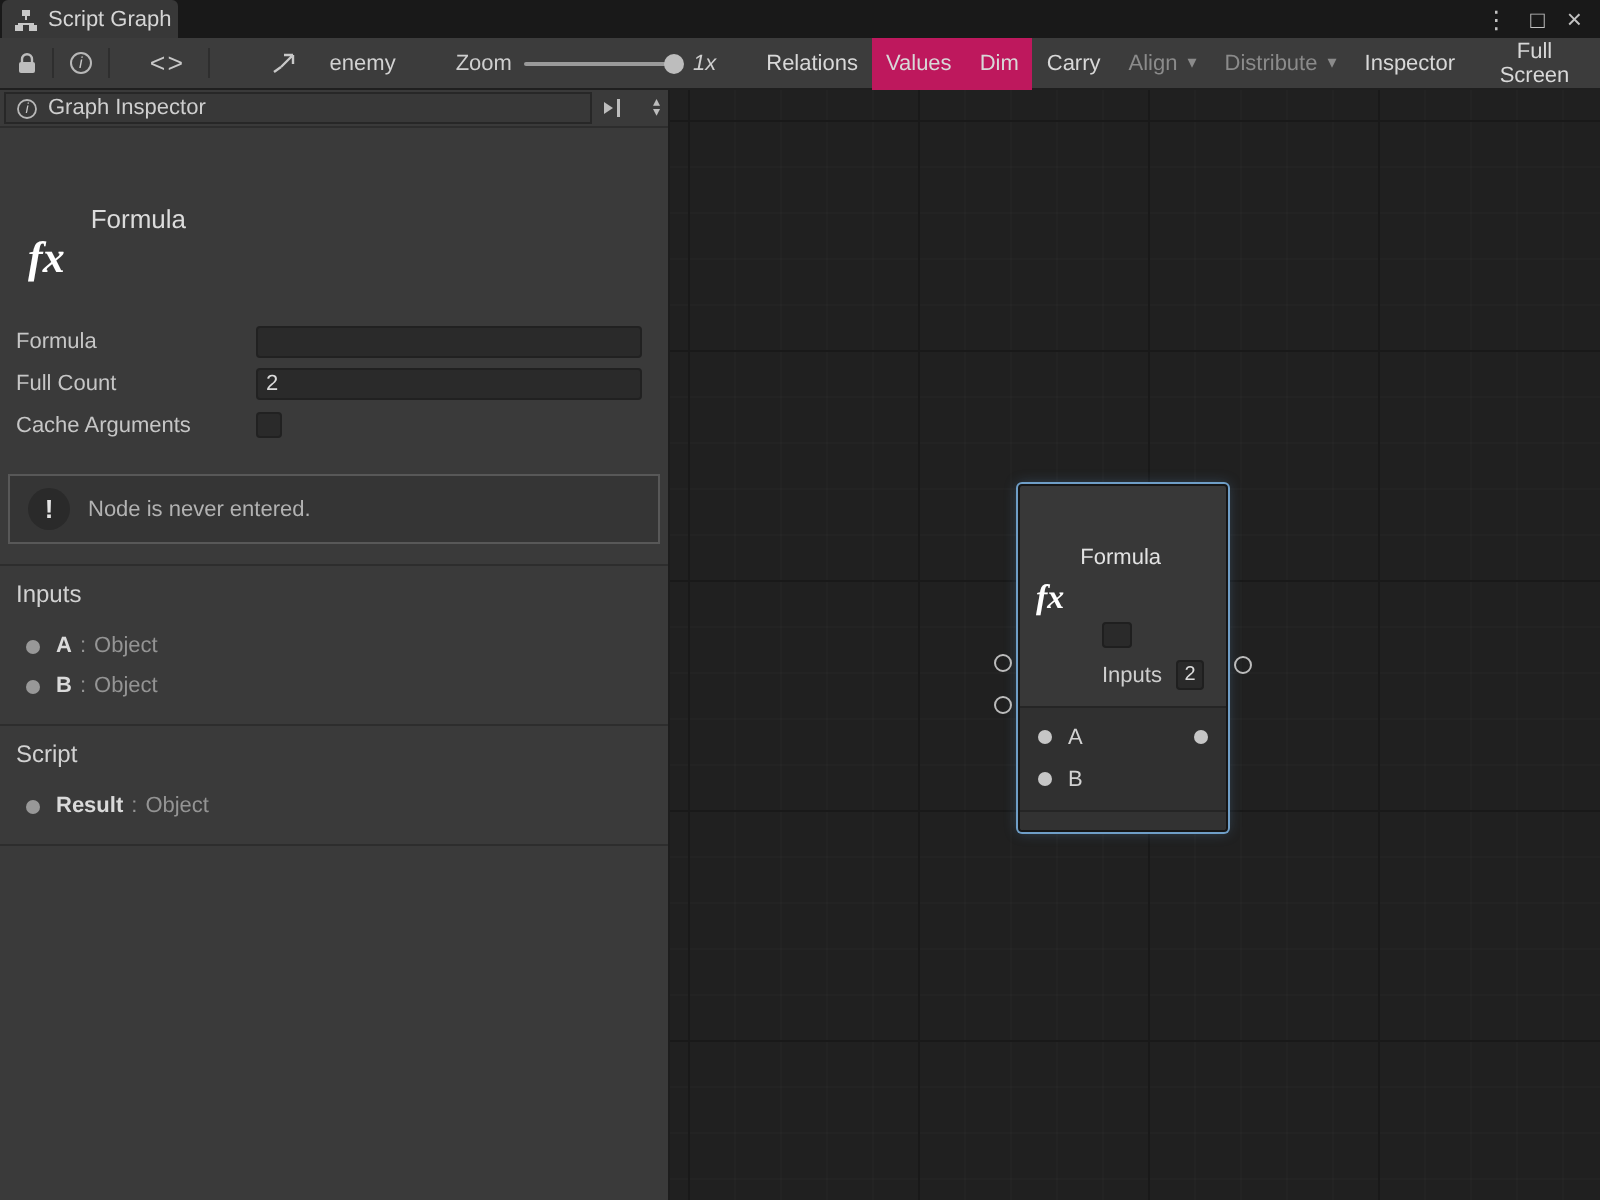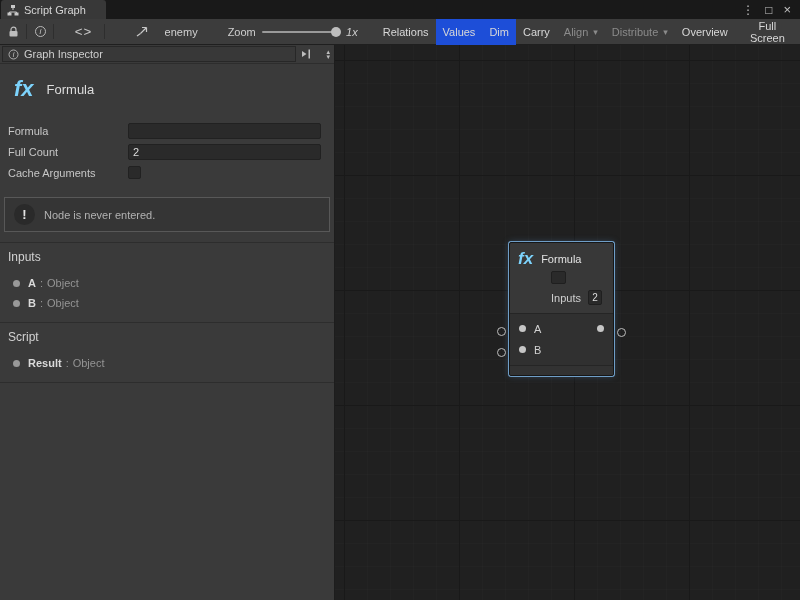--- a/index.html
+++ b/index.html
@@ -3,33 +3,33 @@
 <meta charset="utf-8">
 <style>
   * { margin:0; padding:0; box-sizing:border-box; }
   html,body { width:800px; height:600px; overflow:hidden; background:#282828;
     font-family:"Liberation Sans","DejaVu Sans",sans-serif; font-size:11px; color:#d4d4d4; }
   .window { position:absolute; inset:0; }
 
   
   .tabbar { position:absolute; left:0; top:0; right:0; height:19px; background:#191919;
     display:flex; align-items:flex-end; }
-  .tab { height:19px; display:flex; align-items:center; gap:5px; padding:0 20px 0 6px;
+  .tab { height:19px; display:flex; align-items:center; gap:5px; padding:0 3px 0 6px;
     background:#383838; margin-left:1px; color:#d6d6d6;
     border-top-left-radius:3px; border-top-right-radius:3px; }
   .win-controls { margin-left:auto; display:flex; align-items:center; gap:11px;
     padding-right:9px; color:#c2c2c2; font-size:12px; height:100%; }
   .win-controls span { cursor:default; line-height:1; }
 
   
   .toolbar { position:absolute; left:0; top:19px; right:0; height:26px; background:#3c3c3c;
     border-bottom:1px solid #1f1f1f; display:flex; align-items:center; color:#d8d8d8; }
   .tbtn { height:26px; display:flex; align-items:center; gap:3px; padding:0 7px;
     background:transparent; border:none; color:#d8d8d8; font-size:11px; font-family:inherit; }
-  .tbtn.active { background:#1d4ed8; }
+  .tbtn.active { background:#be185d; }
   .tbtn.disabled { color:#8b8b8b; }
   .ticon { height:26px; width:22px; display:flex; align-items:center; justify-content:center;
     background:transparent; border:none; }
   .tsep { width:1px; height:15px; background:#2e2e2e; margin:0 3px; }
   .circle-i { width:11px; height:11px; border-radius:50%; border:1px solid #b8b8b8;
     color:#c8c8c8; font-size:8px; line-height:9px; text-align:center; font-style:italic;
     display:inline-block; }
   .graph-ref { display:flex; align-items:flex-start; gap:17px; margin-left:28px; color:#d2d2d2; }
   .zoom-label { margin-left:30px; color:#cfcfcf; }
   .zoom-slider { position:relative; width:86px; height:26px; margin:0 5px 0 6px; }
@@ -42,22 +42,22 @@
   .inspector { position:absolute; left:0; top:45px; width:335px; bottom:0; background:#3a3a3a;
     border-right:1px solid #1d1d1d; }
   .insp-toolbar { height:19px; display:flex; align-items:center; border-bottom:1px solid #2d2d2d; }
   .insp-titlebox { width:294px; height:16px; margin-left:2px; border:1px solid #272727;
     background:#383838; display:flex; align-items:center; gap:5px; padding:0 5px; color:#cfcfcf; }
   .insp-titlebox .circle-i { transform:scale(0.9); }
   .dock-icon { margin-left:4px; display:flex; align-items:center; }
   .stepper { margin-left:auto; margin-right:4px; display:flex; flex-direction:column;
     align-items:center; line-height:5px; font-size:7px; color:#bdbdbd; }
   .unit-header { display:flex; align-items:center; gap:13px; padding:12px 12px 14px 14px; }
-  .fx-glyph { font-family:Liberation Sans, sans-serif; font-style:italic;
-    font-weight:bold; color:#7dd3fc; }
+  .fx-glyph { font-family:Liberation Serif, serif; font-style:italic;
+    font-weight:bold; color:#ffffff;margin-top:40px; }
   .fx-large { font-size:22px; }
   .unit-name { font-size:13px; color:#dcdcdc; }
   .form { padding:6px 13px 6px 8px; display:flex; flex-direction:column; gap:4px; }
   .form-row { display:flex; align-items:center; height:17px; }
   .form-label { width:120px; color:#c6c6c6; }
   .text-field { flex:1; height:16px; background:#2a2a2a; border:1px solid #212121;
     border-radius:2px; color:#dcdcdc; font-size:11px; font-family:inherit; padding:0 4px; outline:none; }
   .checkbox { width:13px; height:13px; background:#2a2a2a; border:1px solid #212121; border-radius:2px; }
   .warning { margin:10px 4px 10px 4px; border:1px solid #585858; background:#353535;
     display:flex; align-items:center; gap:9px; padding:6px 9px; min-height:34px; }
@@ -179,21 +179,21 @@
     </button>
     <button class="tbtn disabled">
       <span>Align</span>
       <span class="caret">▾</span>
     </button>
     <button class="tbtn disabled">
       <span>Distribute</span>
       <span class="caret">▾</span>
     </button>
     <button class="tbtn">
-      <span>Overview</span>
+      <span>Inspector</span>
     </button>
     <button class="tbtn">
       <span>Full Screen</span>
     </button>
   </div>
 
   <div class="inspector">
     <div class="insp-toolbar">
       <div class="insp-titlebox">
         <span class="circle-i">i</span>

